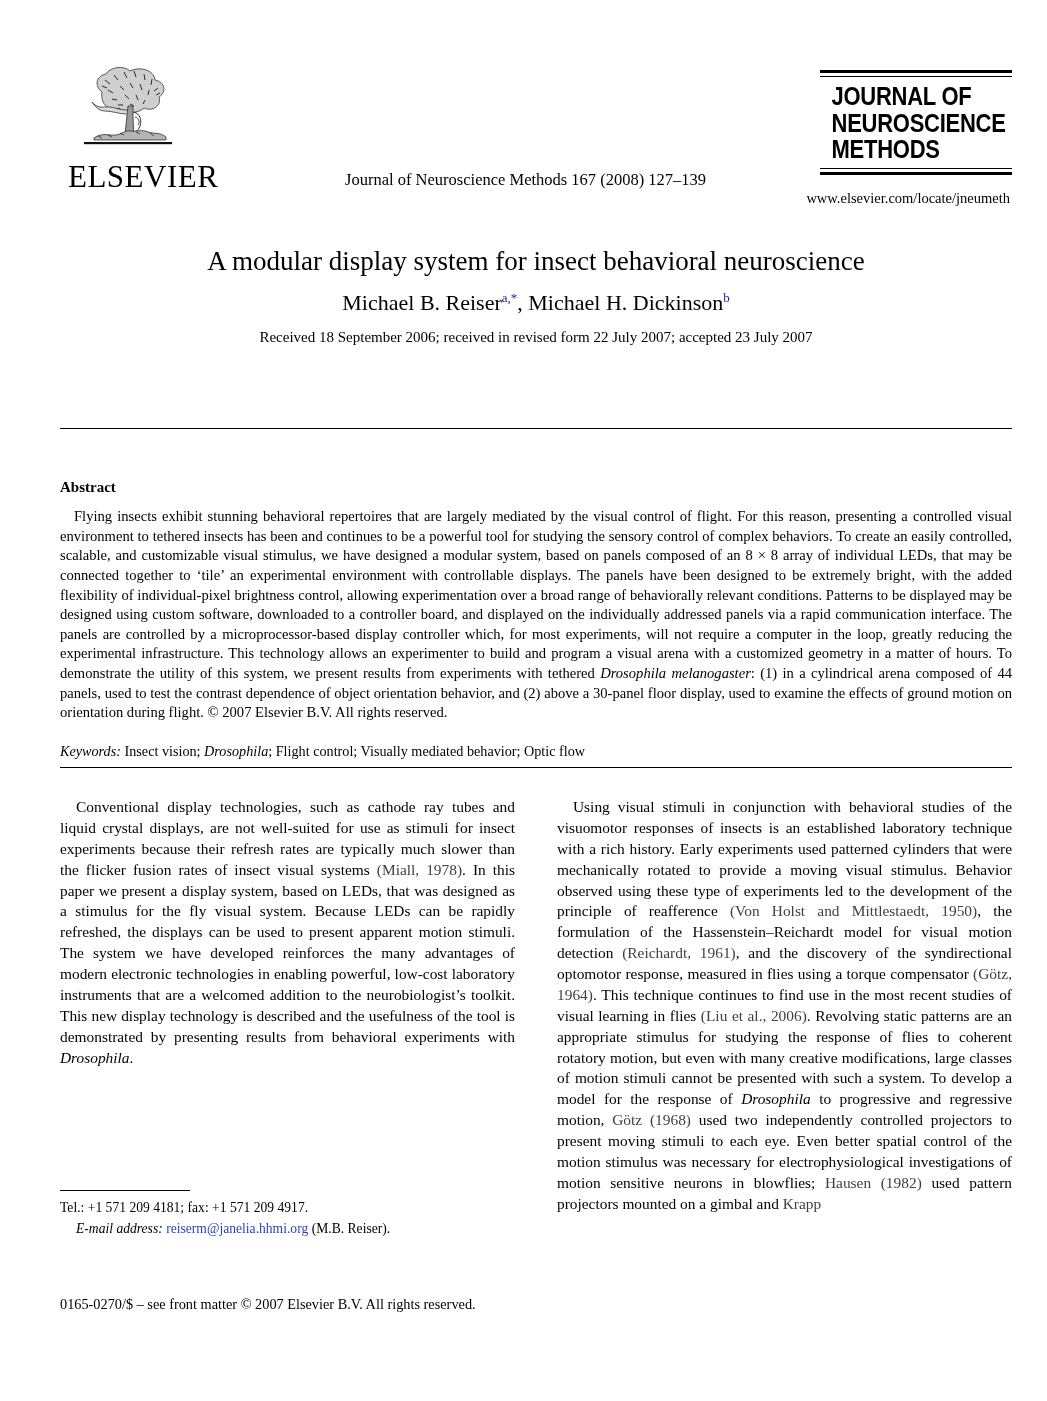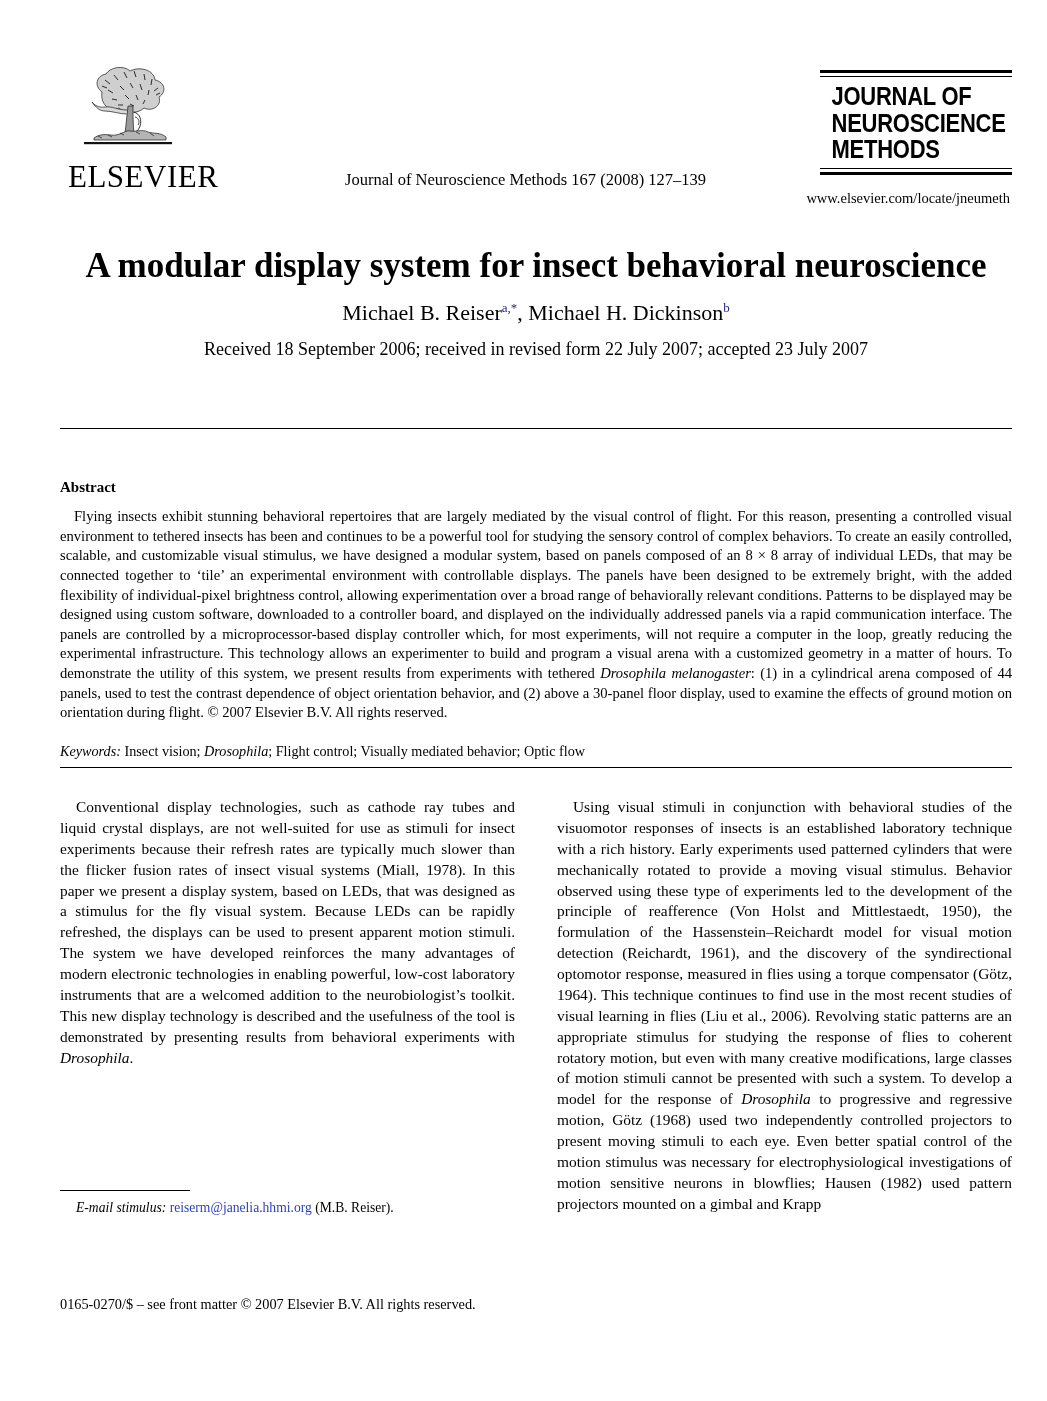--- a/index.html
+++ b/index.html
@@ -89,40 +89,40 @@
 
   
   .title-block {
     position: absolute;
     top: 245px;
     left: 60px;
     width: 952px;
     text-align: center;
   }
   .paper-title {
-    font-size: 35px;
-    font-weight: bold;
+    font-size: 27px;
+    font-weight: normal;
     margin: 0;
     line-height: 1.2;
   }
   .authors {
     font-size: 22px;
     margin-top: 13px;
     line-height: 1.2;
   }
   .authors sup { font-size: 13px; color: #23238c; vertical-align: super; }
   .affil {
     font-style: italic;
     font-size: 13.7px;
     line-height: 1.45;
     margin-top: 14px;
   }
   .affil sup { font-style: normal; font-size: 10px; vertical-align: super; }
   .history {
-    font-size: 18px;
+    font-size: 15px;
     margin-top: 12px;
   }
 
   
   .hr-main {
     position: absolute;
     left: 60px;
     width: 952px;
     border-top: 1.6px solid #000;
     height: 0;
@@ -177,21 +177,21 @@
     margin: 0 0 18px 0;
   }
   .body-par {
     font-size: 15.4px;
     line-height: 1.355;
     text-align: justify;
     margin: 0;
     text-indent: 16px;
     hyphens: auto;
   }
-  .cite { color: #000000; }
+  .cite { color: #404040; }
   .it { font-style: italic; }
 
   
   .footnote {
     position: absolute;
     left: 60px;
     top: 1190px;
     width: 455px;
   }
   .footnote-rule {
@@ -303,21 +303,22 @@
     </div>
 
     <div class="col col-right">
       <p class="body-par"><span>Using visual stimuli in conjunction with behavioral studies of the visuomotor responses of insects is an established laboratory technique with a rich history. Early experiments used patterned cylinders that were mechanically rotated to provide a moving visual stimulus. Behavior observed using these type of experiments led to the development of the principle of reafference </span><span class="cite">(Von Holst and Mittlestaedt, 1950)</span><span>, the formulation of the Hassenstein–Reichardt model for visual motion detection </span><span class="cite">(Reichardt, 1961)</span><span>, and the discovery of the syndirectional optomotor response, measured in flies using a torque compensator </span><span class="cite">(Götz, 1964)</span><span>. This technique continues to find use in the most recent studies of visual learning in flies </span><span class="cite">(Liu et al., 2006)</span><span>. Revolving static patterns are an appropriate stimulus for studying the response of flies to coherent rotatory motion, but even with many creative modifications, large classes of motion stimuli cannot be presented with such a system. To develop a model for the response of </span><span class="it">Drosophila</span><span> to progressive and regressive motion, </span><span class="cite">Götz (1968)</span><span> used two independently controlled projectors to present moving stimuli to each eye. Even better spatial control of the motion stimulus was necessary for electrophysiological investigations of motion sensitive neurons in blowflies; </span><span class="cite">Hausen (1982)</span><span> used pattern projectors mounted on a gimbal and </span><span class="cite">Krapp</span></p>
     </div>
 
   </div>
 
   <div class="footnote">
     <div class="footnote-rule"></div>
-    <p class="footnote-text email-line"><span class="email-label">E-mail stimulus:</span>
+    <p class="footnote-text">Tel.: +1 571 209 4181; fax: +1 571 209 4917.</p>
+    <p class="footnote-text email-line"><span class="email-label">E-mail address:</span>
        <span class="email-link">reiserm@janelia.hhmi.org</span>
        <span>(M.B. Reiser).</span></p>
   </div>
 
   <div class="copyright">
     <div>0165-0270/$ – see front matter © 2007 Elsevier B.V. All rights reserved.</div>
   </div>
 
 </div>
 

